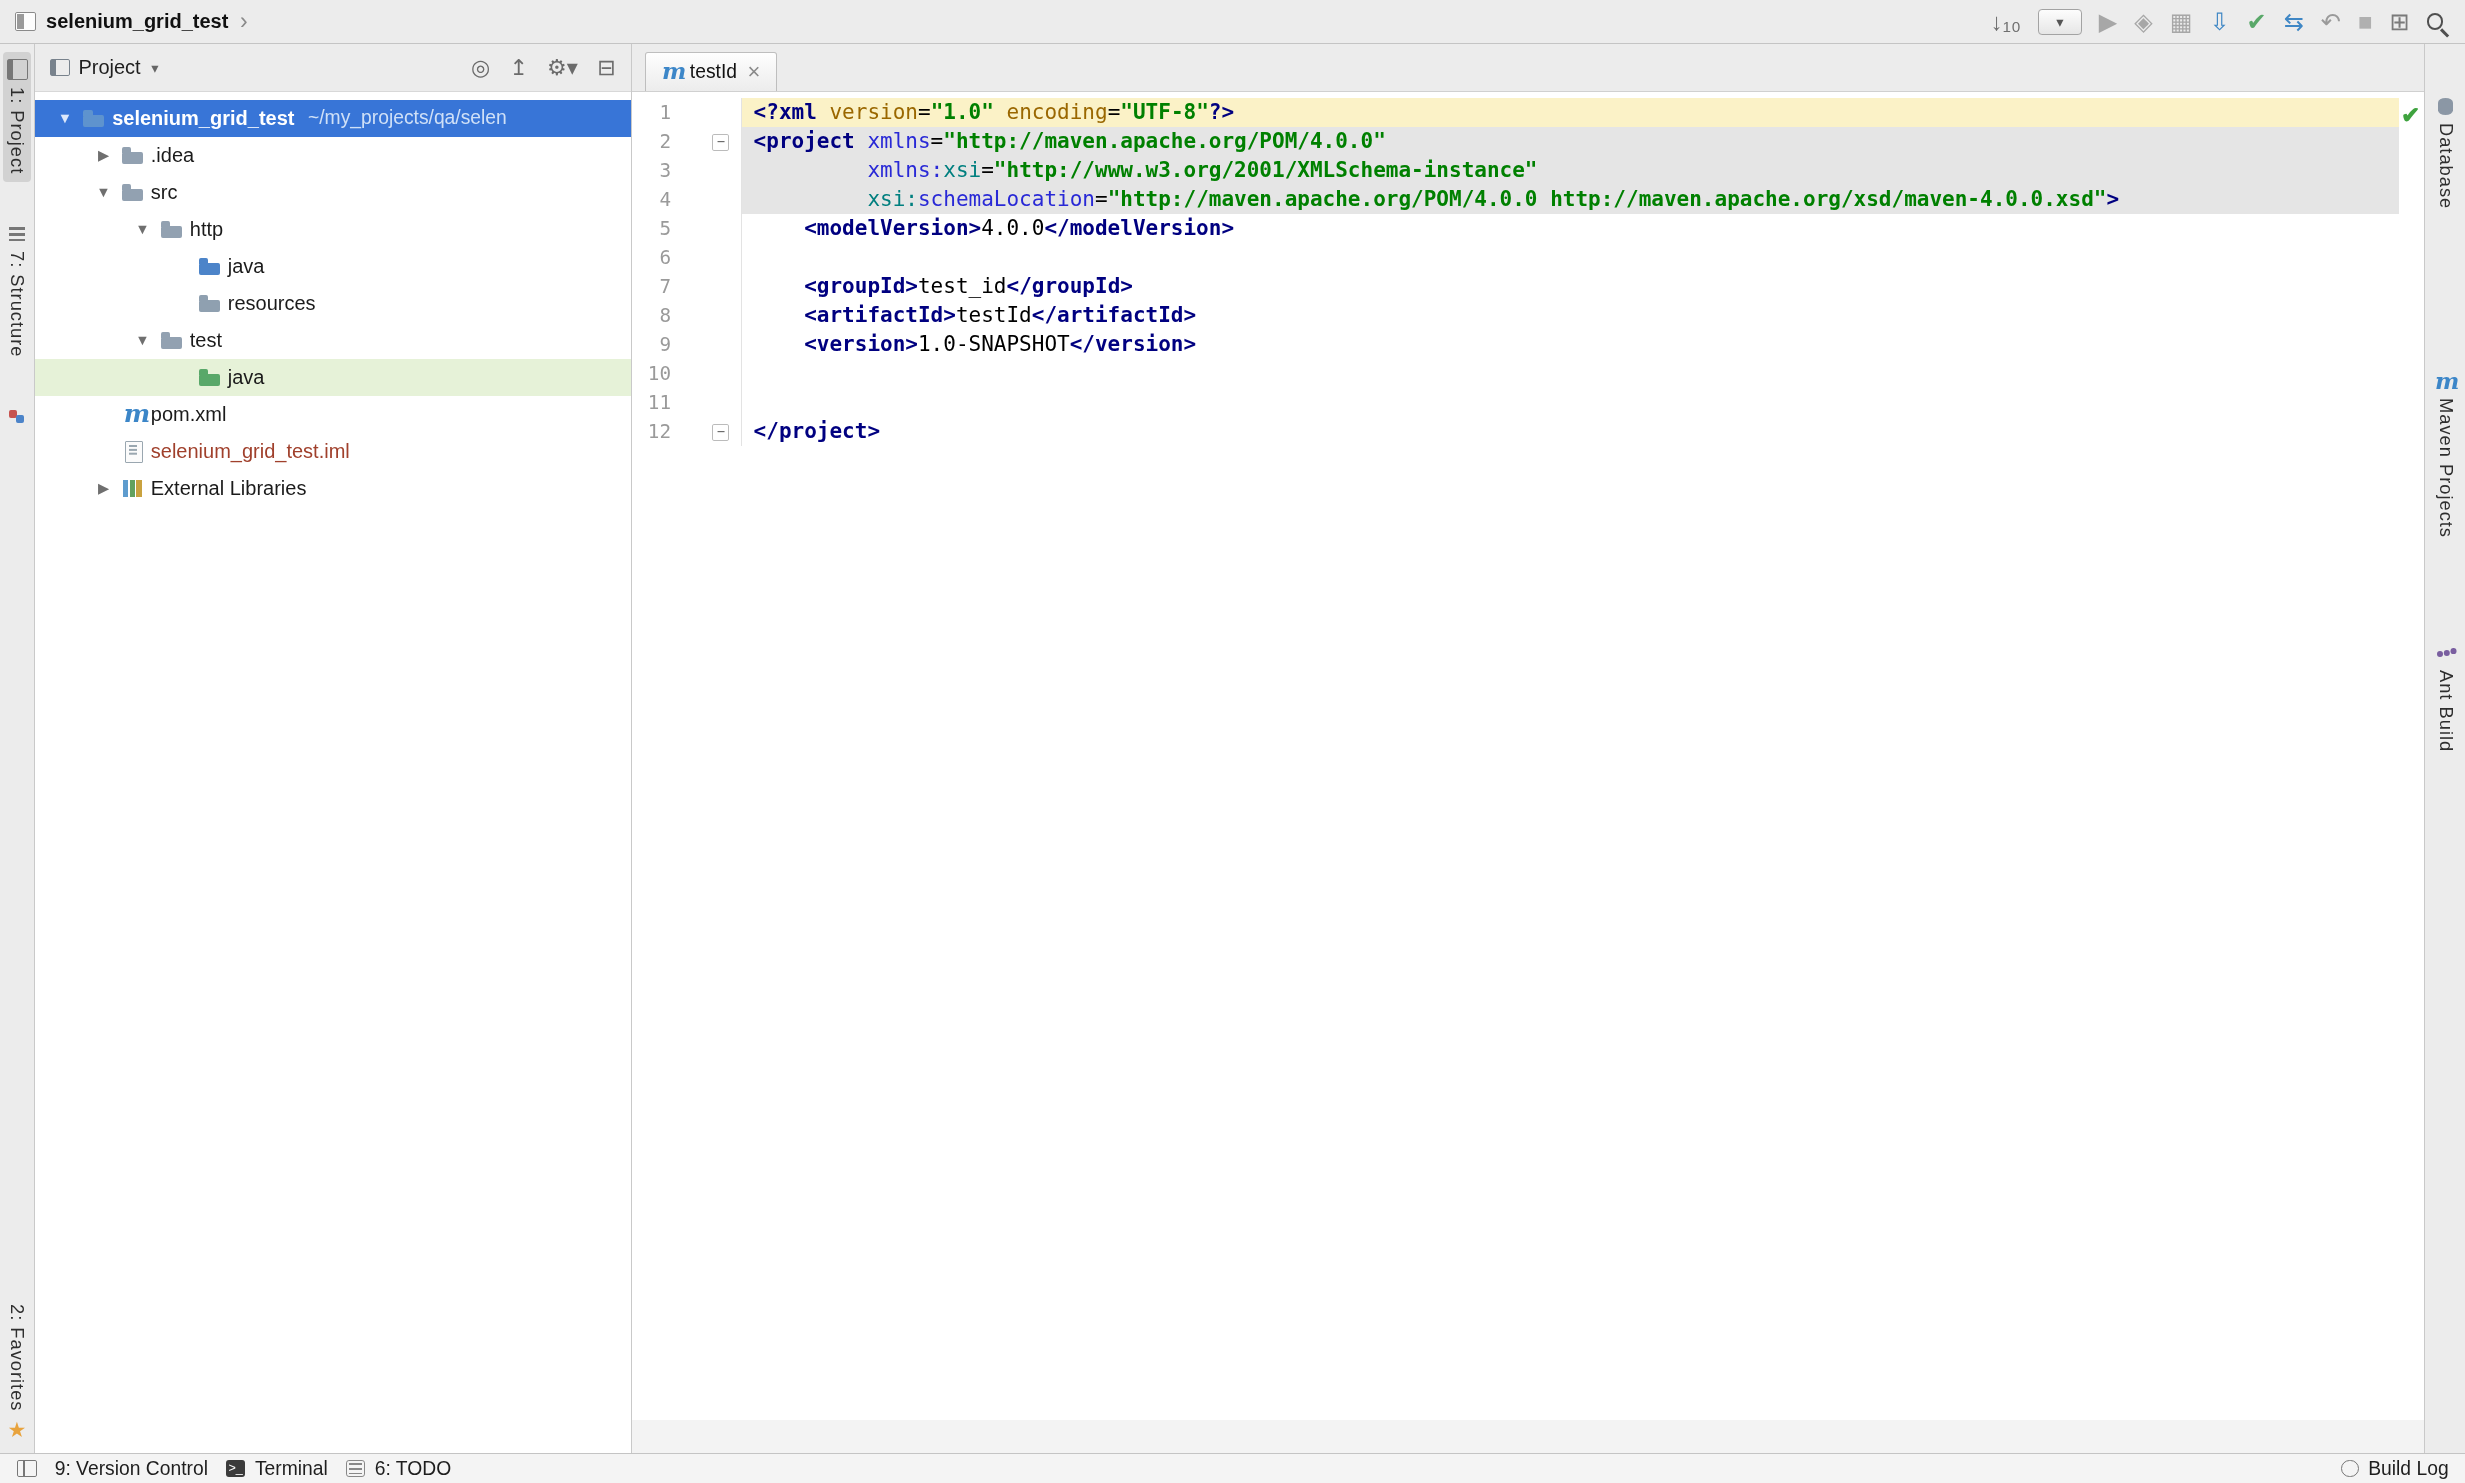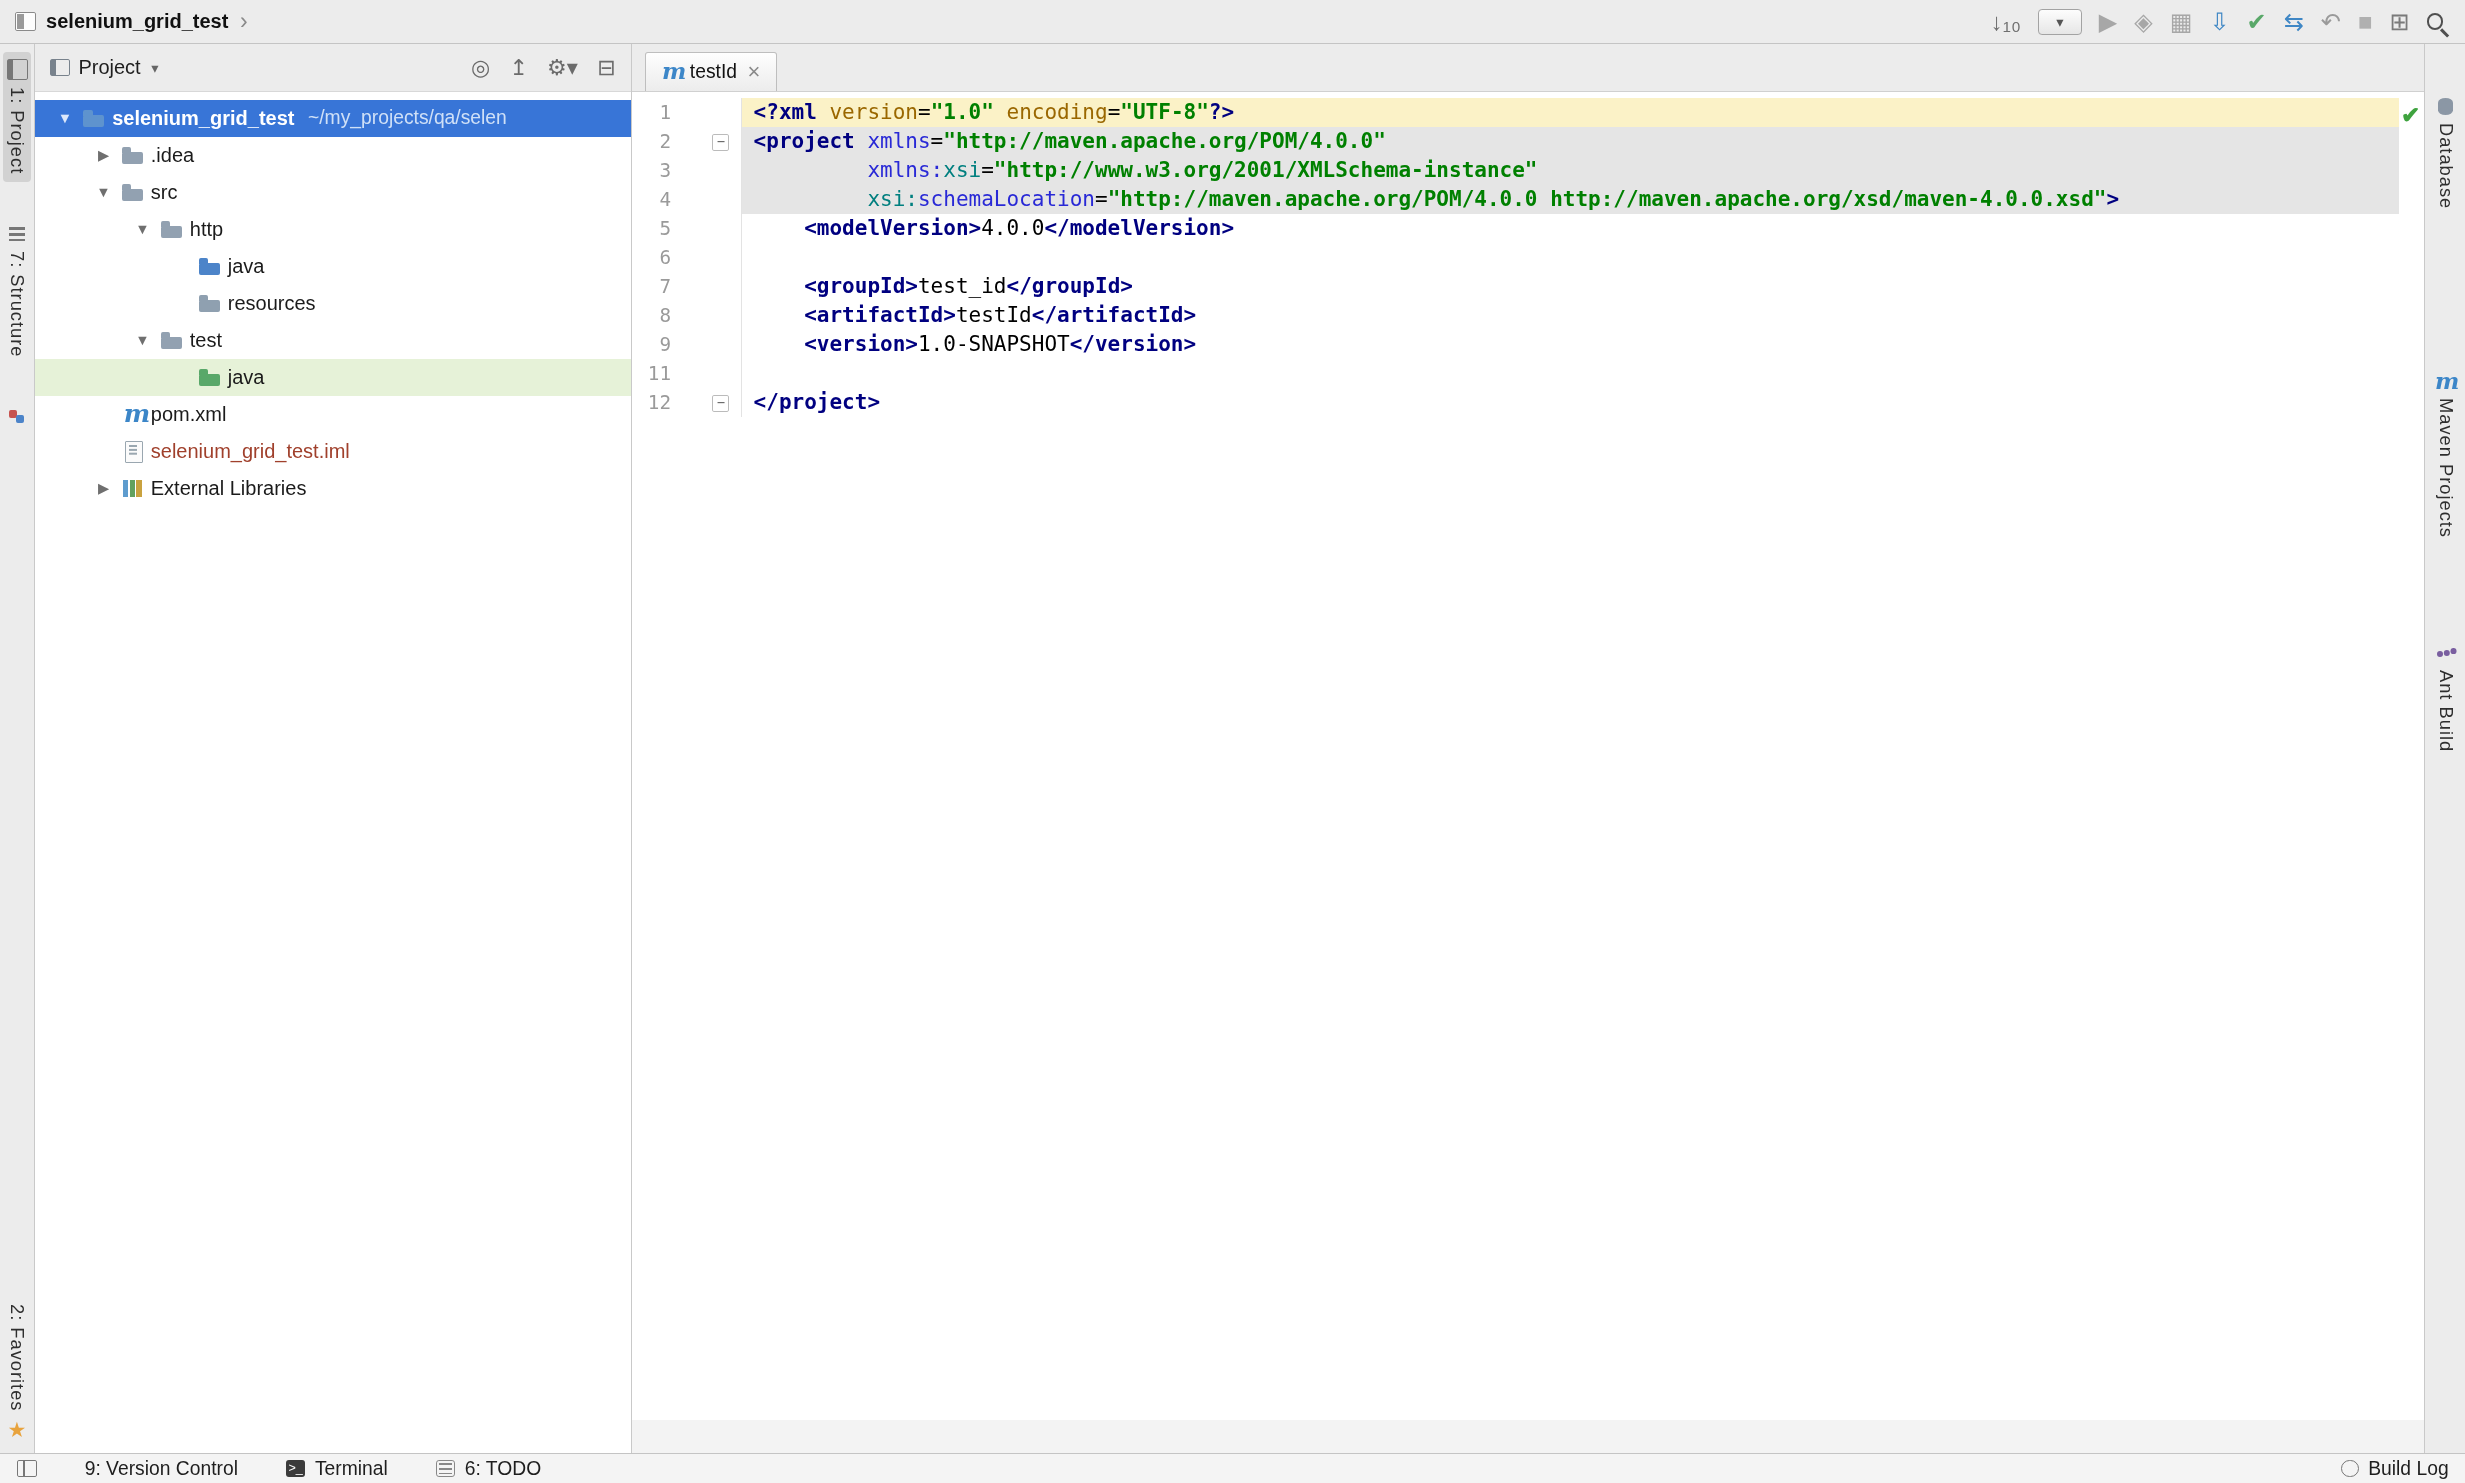--- a/index.html
+++ b/index.html
@@ -129,21 +129,21 @@
   .tk-st{color:#008000;font-weight:bold}
   .tk-pa{color:#9A6700}
   .tk-pl{color:#000}
   .annotations{width:25px;flex:0 0 25px;position:relative;background:#fff}
   .check{position:absolute;top:9.7px;left:1.9px;color:#3FA33F;font-size:23px;font-weight:bold}
   .editor-bottom{height:33px;flex:0 0 33px;background:#F3F3F3}
 
   
   .statusbar{height:30px;background:#F4F4F4;border-top:1px solid #C4C4C4;
              display:flex;align-items:center;padding:0 17.4px;font-size:19.3px;color:#1e1e1e}
-  .sb-left{display:flex;align-items:center;gap:48px}
+  .sb-left{display:flex;align-items:center;gap:18px}
   .sb-item{display:flex;align-items:center;gap:9.7px}
   .sb-spacer{flex:1}
   .sbicon{width:19.3px;height:17.4px;position:relative;display:inline-block}
   .sbicon-grid{border:1.9px solid #777;border-radius:1.9px}
   .sbicon-grid::before{content:"";position:absolute;left:4.8px;top:0;bottom:0;width:1.9px;background:#777}
   .sbicon-terminal{background:#3B3B3B;border-radius:2.9px;color:#fff;font-size:12.6px;
                    line-height:17.4px;text-align:center}
   .sbicon-terminal::before{content:">_"}
   .sbicon-todo{border:1.9px solid #888;border-radius:2.9px}
   .sbicon-todo::before{content:"";position:absolute;left:1.9px;right:1.9px;top:1.9px;
@@ -320,20 +320,25 @@
             <span class="gut">8</span>
             <span class="fold"></span>
             <span class="ct"><span class="tk-pl">    </span><span class="tk-tg">&lt;artifactId&gt;</span><span class="tk-pl">testId</span><span class="tk-tg">&lt;/artifactId&gt;</span></span>
           </div>
           <div class="cl">
             <span class="gut">9</span>
             <span class="fold"></span>
             <span class="ct"><span class="tk-pl">    </span><span class="tk-tg">&lt;version&gt;</span><span class="tk-pl">1.0-SNAPSHOT</span><span class="tk-tg">&lt;/version&gt;</span></span>
           </div>
           <div class="cl">
+            <span class="gut">10</span>
+            <span class="fold"></span>
+            <span class="ct"></span>
+          </div>
+          <div class="cl">
             <span class="gut">11</span>
             <span class="fold"></span>
             <span class="ct"></span>
           </div>
           <div class="cl">
             <span class="gut">12</span>
             <span class="fold has"></span>
             <span class="ct"><span class="tk-tg">&lt;/project&gt;</span></span>
           </div>
         </div>

